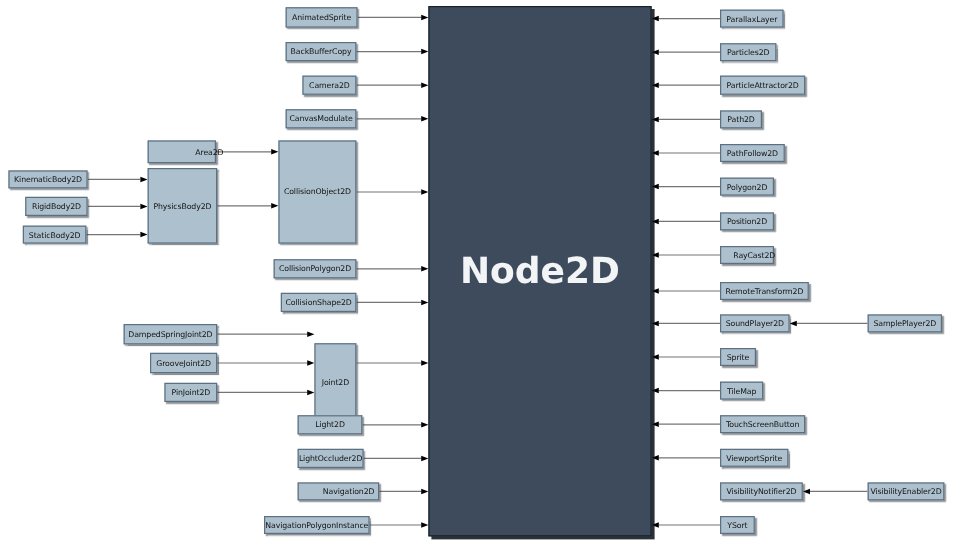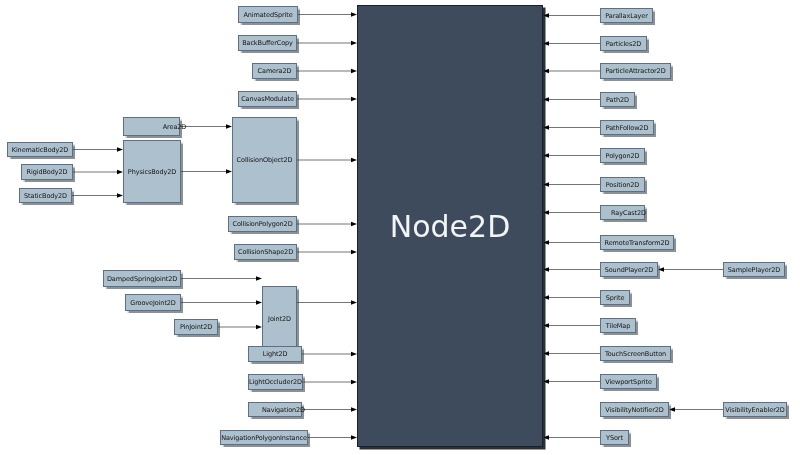--- a/index.html
+++ b/index.html
@@ -96,40 +96,40 @@
       <line x1="600" y1="353.5" x2="549" y2="353.5" stroke="#757575" stroke-width="1"></line>
       <polygon points="543,353.5 549,351.2 549,355.8" fill="#000000"></polygon>
       <line x1="600" y1="381.5" x2="549" y2="381.5" stroke="#757575" stroke-width="1"></line>
       <polygon points="543,381.5 549,379.2 549,383.8" fill="#000000"></polygon>
       <line x1="723" y1="409.5" x2="675" y2="409.5" stroke="#757575" stroke-width="1"></line>
       <polygon points="669,409.5 675,407.2 675,411.8" fill="#000000"></polygon>
       <line x1="600" y1="437.5" x2="549" y2="437.5" stroke="#757575" stroke-width="1"></line>
       <polygon points="543,437.5 549,435.2 549,439.8" fill="#000000"></polygon>
     </svg>
   <div>
-      <div class="gnode center" style="left: 357px; top: 5px; width: 186px; height: 442px;">Node2D</div>
+      <div class="gnode center" style="left: 357px; top: 5px; width: 186px; height: 442px; font-weight: bold;">Node2D</div>
       <div class="gnode" style="left: 238px; top: 6px; width: 60px; height: 17px;">AnimatedSprite</div>
       <div class="gnode" style="left: 238px; top: 35px; width: 59px; height: 16px;">BackBufferCopy</div>
       <div class="gnode" style="left: 252px; top: 63px; width: 45px; height: 16px;">Camera2D</div>
       <div class="gnode" style="left: 238px; top: 91px; width: 59px; height: 16px;">CanvasModulate</div>
       <div class="gnode" style="left: 123px; top: 117px; width: 57px; height: 19px; padding-left: 46px;">Area2D</div>
       <div class="gnode" style="left: 7px; top: 142px; width: 66px; height: 15px;">KinematicBody2D</div>
       <div class="gnode" style="left: 21px; top: 164px; width: 52px; height: 16px;">RigidBody2D</div>
       <div class="gnode" style="left: 19px; top: 188px; width: 53px; height: 15px;">StaticBody2D</div>
       <div class="gnode" style="left: 123px; top: 140px; width: 58px; height: 63px;">PhysicsBody2D</div>
       <div class="gnode" style="left: 232px; top: 117px; width: 65px; height: 86px;">CollisionObject2D</div>
       <div class="gnode" style="left: 228px; top: 216px; width: 69px; height: 16px;">CollisionPolygon2D</div>
       <div class="gnode" style="left: 234px; top: 244px; width: 63px; height: 16px; text-align: center;">CollisionShape2D</div>
       <div class="gnode" style="left: 103px; top: 270px; width: 78px; height: 17px;">DampedSpringJoint2D</div>
       <div class="gnode" style="left: 125px; top: 294px; width: 56px; height: 17px;">GrooveJoint2D</div>
-      <div class="gnode" style="left: 137px; top: 319px; width: 44px; height: 16px; margin-left: 37px;">PinJoint2D</div>
+      <div class="gnode" style="left: 137px; top: 319px; width: 44px; height: 16px;">PinJoint2D</div>
       <div class="gnode" style="left: 262px; top: 286px; width: 35px; height: 65px;">Joint2D</div>
       <div class="gnode" style="left: 248px; top: 346px; width: 54px; height: 16px;">Light2D</div>
       <div class="gnode" style="left: 248px; top: 374px; width: 55px; height: 16px;">LightOccluder2D</div>
-      <div class="gnode" style="left: 248px; top: 402px; width: 54px; height: 15px; padding-left: 17px;">Navigation2D</div>
+      <div class="gnode" style="left: 248px; top: 402px; width: 68px; height: 15px; padding-left: 17px;">Navigation2D</div>
       <div class="gnode" style="left: 220px; top: 430px; width: 88px; height: 15px;">NavigationPolygonInstance</div>
       <div class="gnode" style="left: 600px; top: 8px; width: 53px; height: 15px;">ParallaxLayer</div>
       <div class="gnode" style="left: 600px; top: 36px; width: 47px; height: 15px;">Particles2D</div>
       <div class="gnode" style="left: 600px; top: 63px; width: 71px; height: 16px;">ParticleAttractor2D</div>
       <div class="gnode" style="left: 600px; top: 92px; width: 35px; height: 15px;">Path2D</div>
       <div class="gnode" style="left: 600px; top: 120px; width: 54px; height: 15px;">PathFollow2D</div>
       <div class="gnode" style="left: 600px; top: 148px; width: 45px; height: 15px;">Polygon2D</div>
       <div class="gnode" style="left: 600px; top: 177px; width: 45px; height: 15px;">Position2D</div>
       <div class="gnode" style="left: 600px; top: 205px; width: 45px; height: 15px; padding-left: 12px;">RayCast2D</div>
       <div class="gnode" style="left: 600px; top: 235px; width: 74px; height: 15px;">RemoteTransform2D</div>

